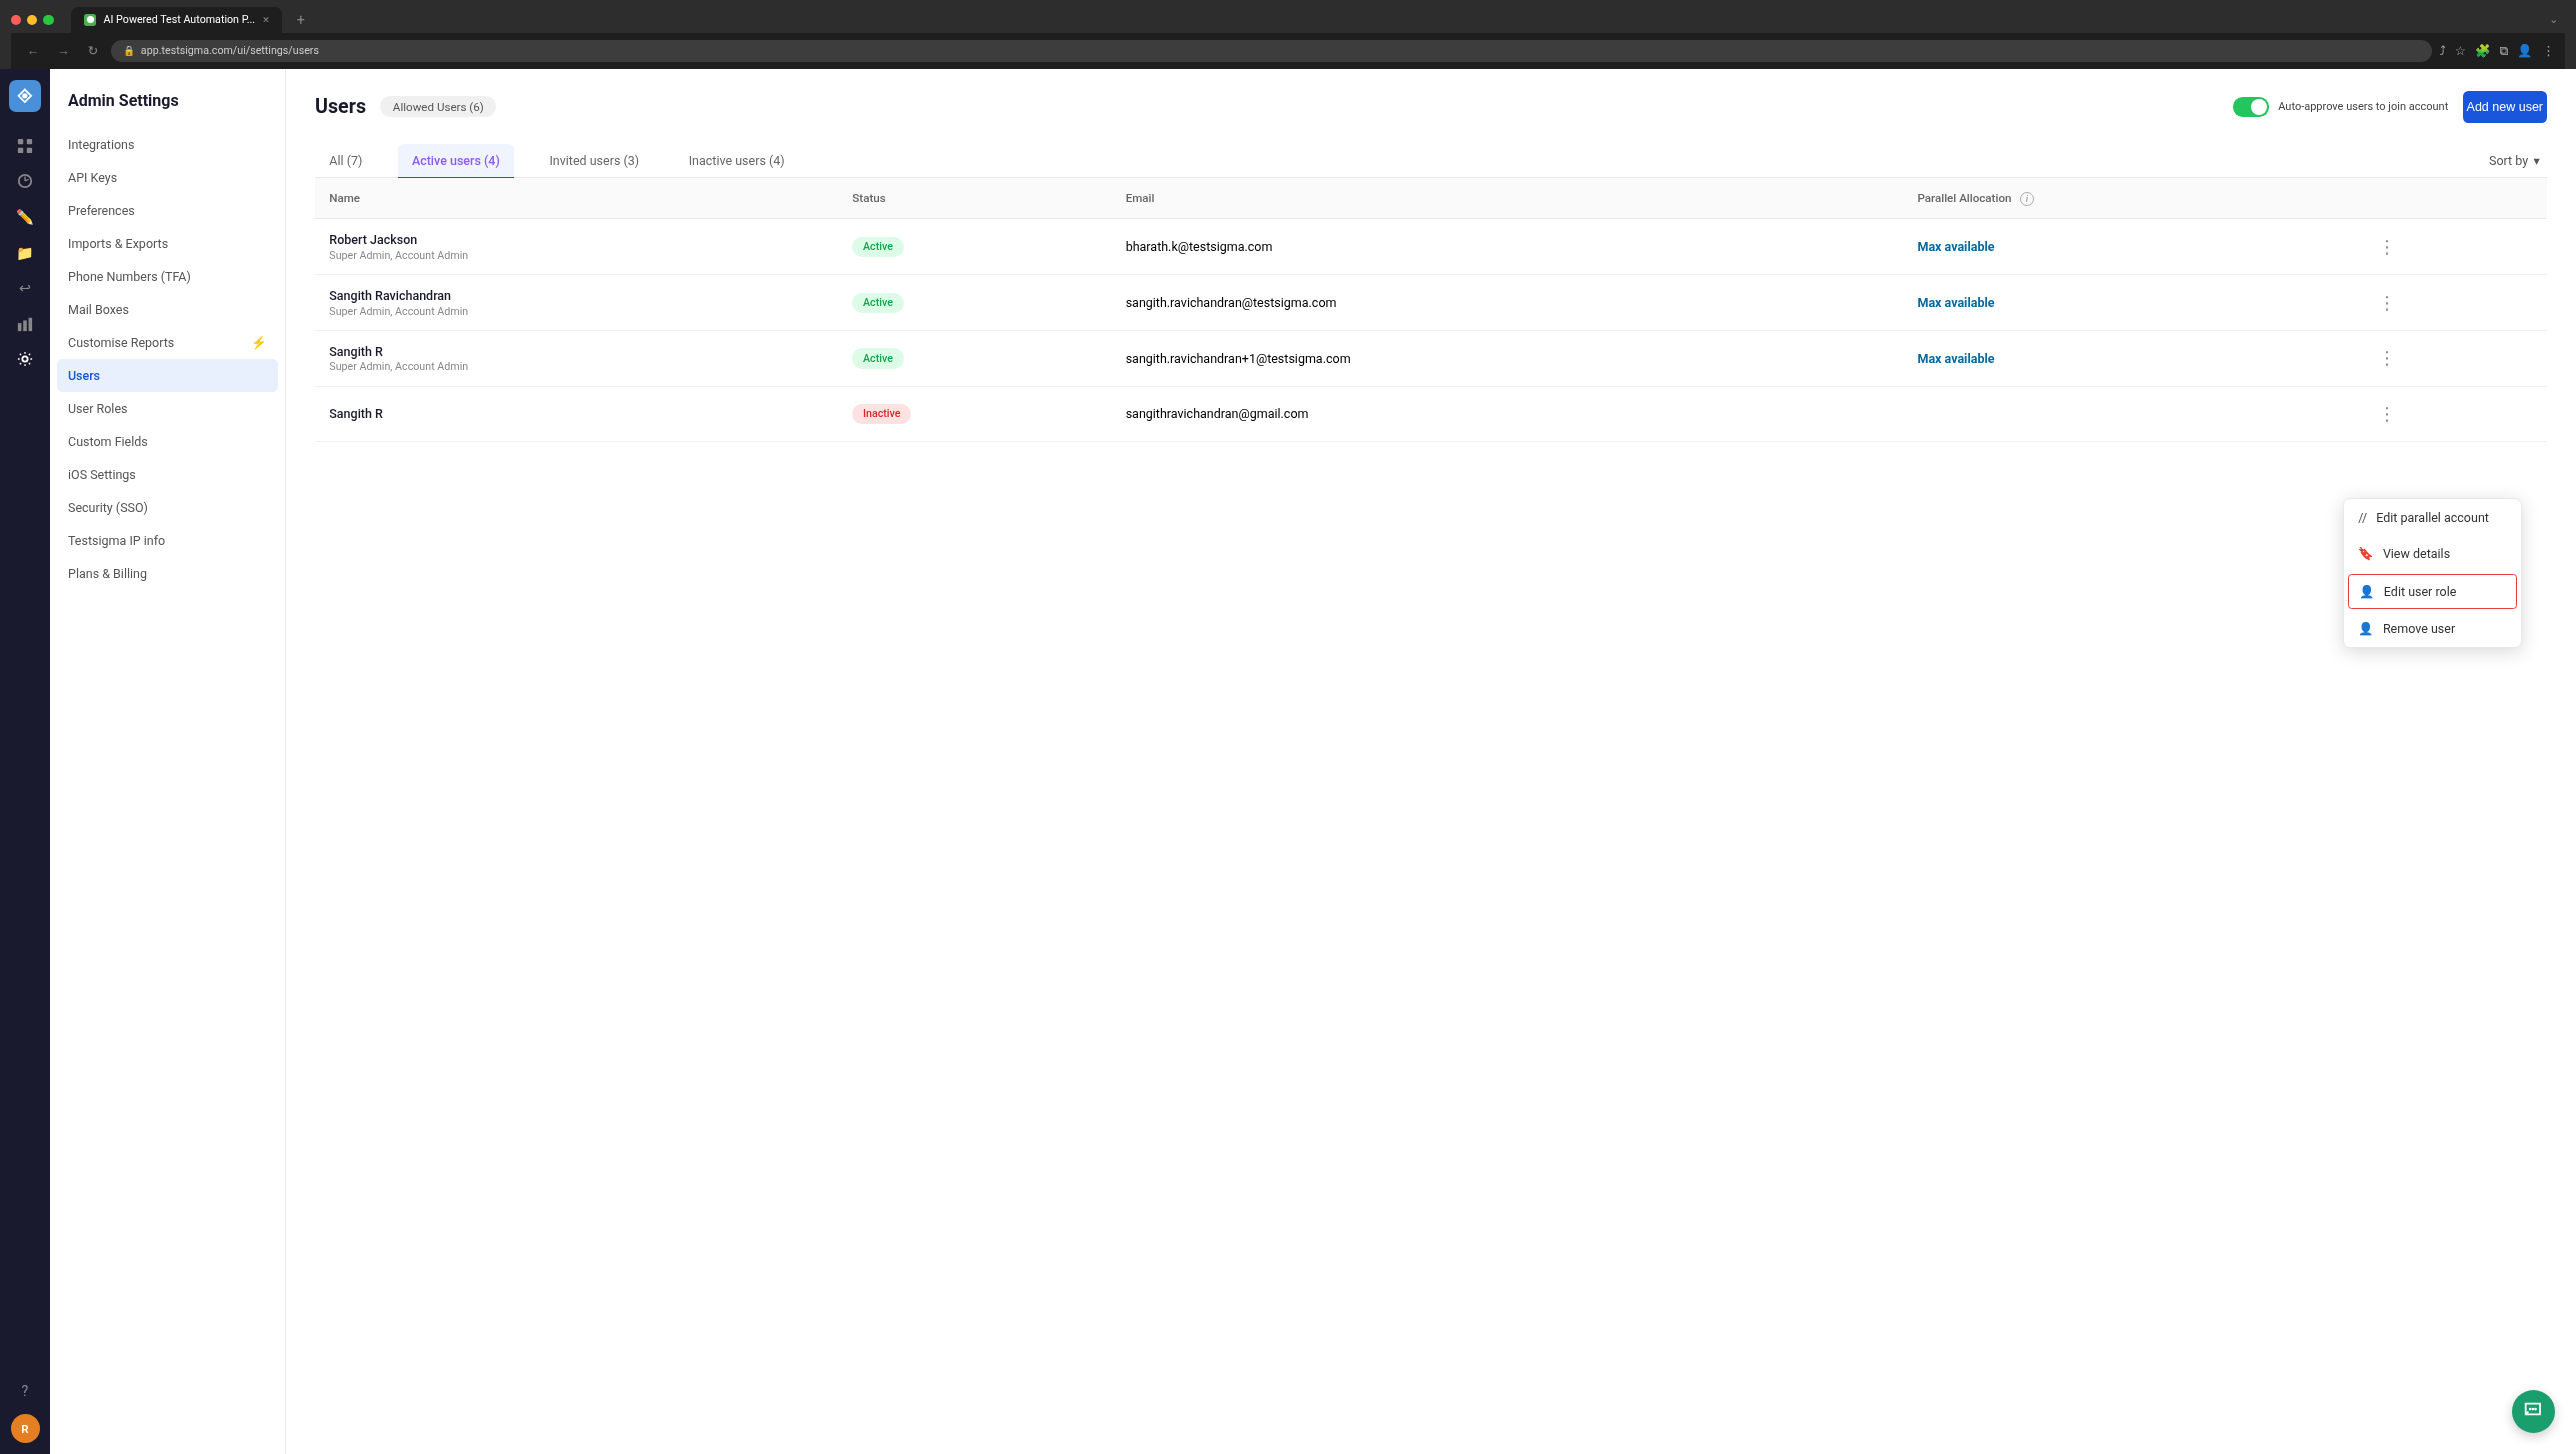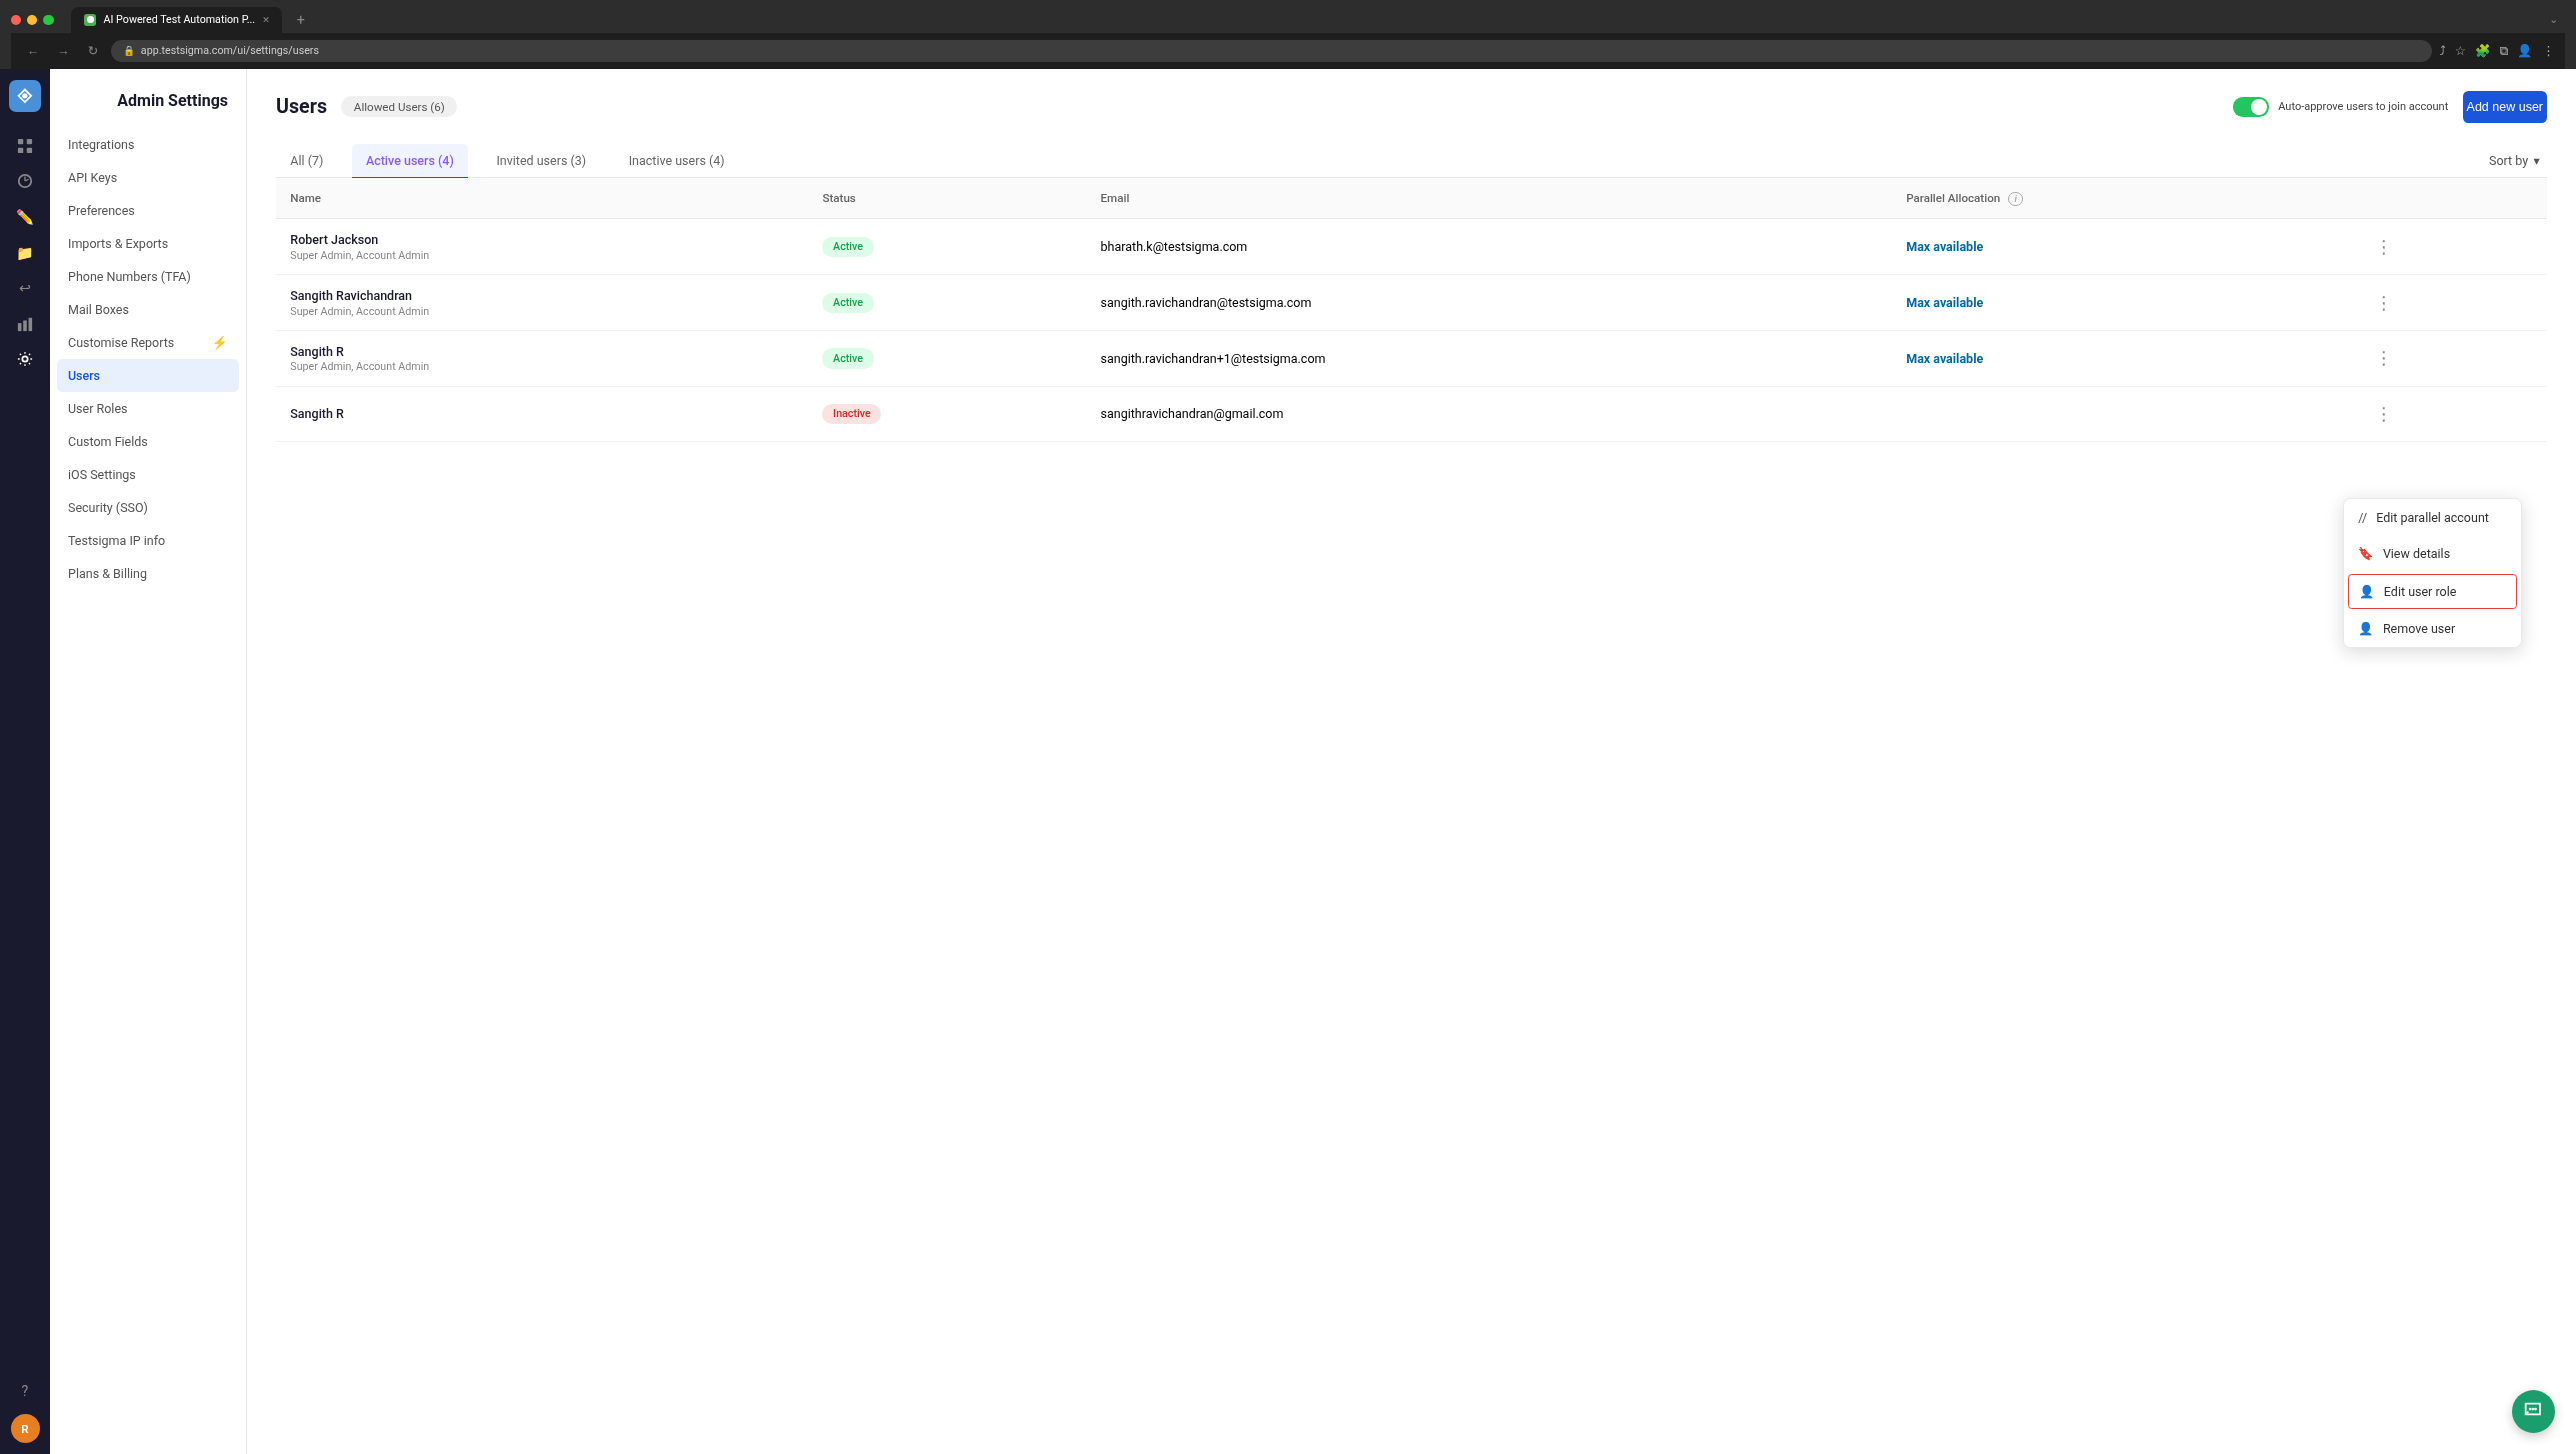--- a/index.html
+++ b/index.html
@@ -29,21 +29,21 @@
 
     
     .icon-bar { width: 50px; background: #1a1a2e; display: flex; flex-direction: column; align-items: center; padding: 10.7px 0; gap: 3.6px; flex-shrink: 0; }
     .icon-bar-logo { width: 32px; height: 32px; background: #4a90d9; border-radius: 7.2px; display: flex; align-items: center; justify-content: center; margin-bottom: 14.3px; }
     .icon-bar-item { width: 32px; height: 32px; border-radius: 5.4px; display: flex; align-items: center; justify-content: center; color: #888; cursor: pointer; font-size: 14.3px; }
     .icon-bar-item.active { color: #fff; }
     .icon-bar-bottom { margin-top: auto; display: flex; flex-direction: column; align-items: center; gap: 7.2px; }
     .avatar-circle { width: 29px; height: 29px; border-radius: 50%; background: #e67e22; display: flex; align-items: center; justify-content: center; color: #fff; font-size: 11.6px; font-weight: 600; cursor: pointer; }
 
     
-    .sidebar { width: 197px; background: #fff; border-right: 0.9px solid #e8e8e8; padding: 14.3px 0; flex-shrink: 0; overflow-y: auto; text-align: right; }
+    .sidebar { width: 236px; background: #fff; border-right: 0.9px solid #e8e8e8; padding: 14.3px 0; flex-shrink: 0; overflow-y: auto; }
     .sidebar-title { font-size: 16px; font-weight: 700; color: #1a1a2e; padding: 7.2px 18px 18px; }
     .sidebar-item { padding: 9px 18px; color: #555; cursor: pointer; font-size: 12.5px; display: flex; align-items: center; gap: 7.2px; border-radius: 0; }
     .sidebar-item.active { background: #e8f0fe; color: #1a56db; font-weight: 500; border-radius: 5.4px; margin: 0 7.2px; padding: 9px 10.7px; }
     .sidebar-badge { margin-left: auto; }
     .lightning-badge { color: #f59e0b; font-size: 12.5px; }
 
     
     .main-content { flex: 1; overflow-y: auto; padding: 21.5px 29px; position: relative; }
 
     
@@ -52,21 +52,21 @@
     .page-title { font-size: 19.7px; font-weight: 700; color: #1a1a2e; }
     .allowed-badge { background: #f0f0f0; border-radius: 18px; padding: 3.6px 12.5px; font-size: 11.6px; color: #555; }
     .page-header-right { display: flex; align-items: center; gap: 14.3px; }
     .auto-approve { display: flex; align-items: center; gap: 9px; font-size: 11px; color: #444; }
     .toggle { width: 36px; height: 19.7px; background: #22c55e; border-radius: 9.8px; position: relative; cursor: pointer; }
     .toggle::after { content: ''; width: 16px; height: 16px; background: #fff; border-radius: 50%; position: absolute; top: 1.8px; right: 1.8px; transition: 0.2s; }
     .add-user-btn { background: #1a56db; color: #fff; border: none; border-radius: 5.4px; padding: 9px 4px; font-size: 12.5px; font-weight: 500; cursor: pointer; white-space: nowrap; }
 
     
     .filter-tabs { display: flex; align-items: center; justify-content: space-between; margin-bottom: 0; border-bottom: 0.9px solid #e8e8e8; padding-bottom: 0; }
-    .filter-tabs-left { display: flex; align-items: center; gap: 14px; }
+    .filter-tabs-left { display: flex; align-items: center; gap: 21px; }
     .filter-tab { padding: 9px 14.3px; color: #666; cursor: pointer; font-size: 12.5px; border-bottom: 1.8px solid transparent; margin-bottom: -0.9px; }
     .filter-tab.active { background: #f0f4ff; border-radius: 5.4px 5.4px 0 0; color: #8b5cf6; font-weight: 500; border-bottom: 1.8px solid #1a56db; }
     .sort-by { display: flex; align-items: center; gap: 5.4px; color: #555; font-size: 12.5px; cursor: pointer; padding: 7.2px; }
 
     
     .users-table { width: 100%; border-collapse: collapse; }
     .users-table th { text-align: left; padding: 12.5px 14.3px; color: #666; font-size: 11.6px; font-weight: 500; border-bottom: 0.9px solid #e8e8e8; background: #fafafa; }
     .users-table td { padding: 12.5px 14.3px; border-bottom: 0.9px solid #f0f0f0; vertical-align: middle; }
     .user-name { font-size: 12.5px; font-weight: 500; color: #1a1a2e; }
     .user-role { font-size: 10.7px; color: #888; margin-top: 1.8px; }

